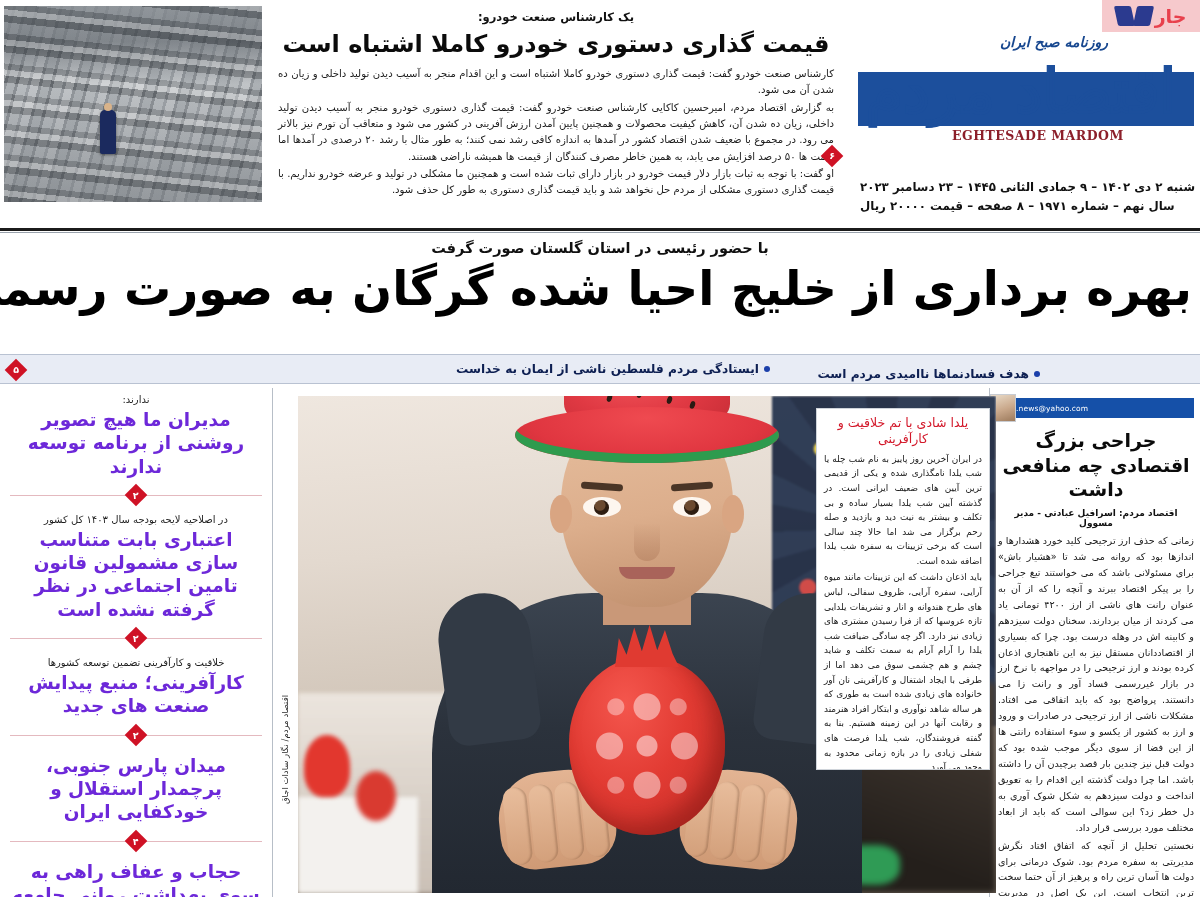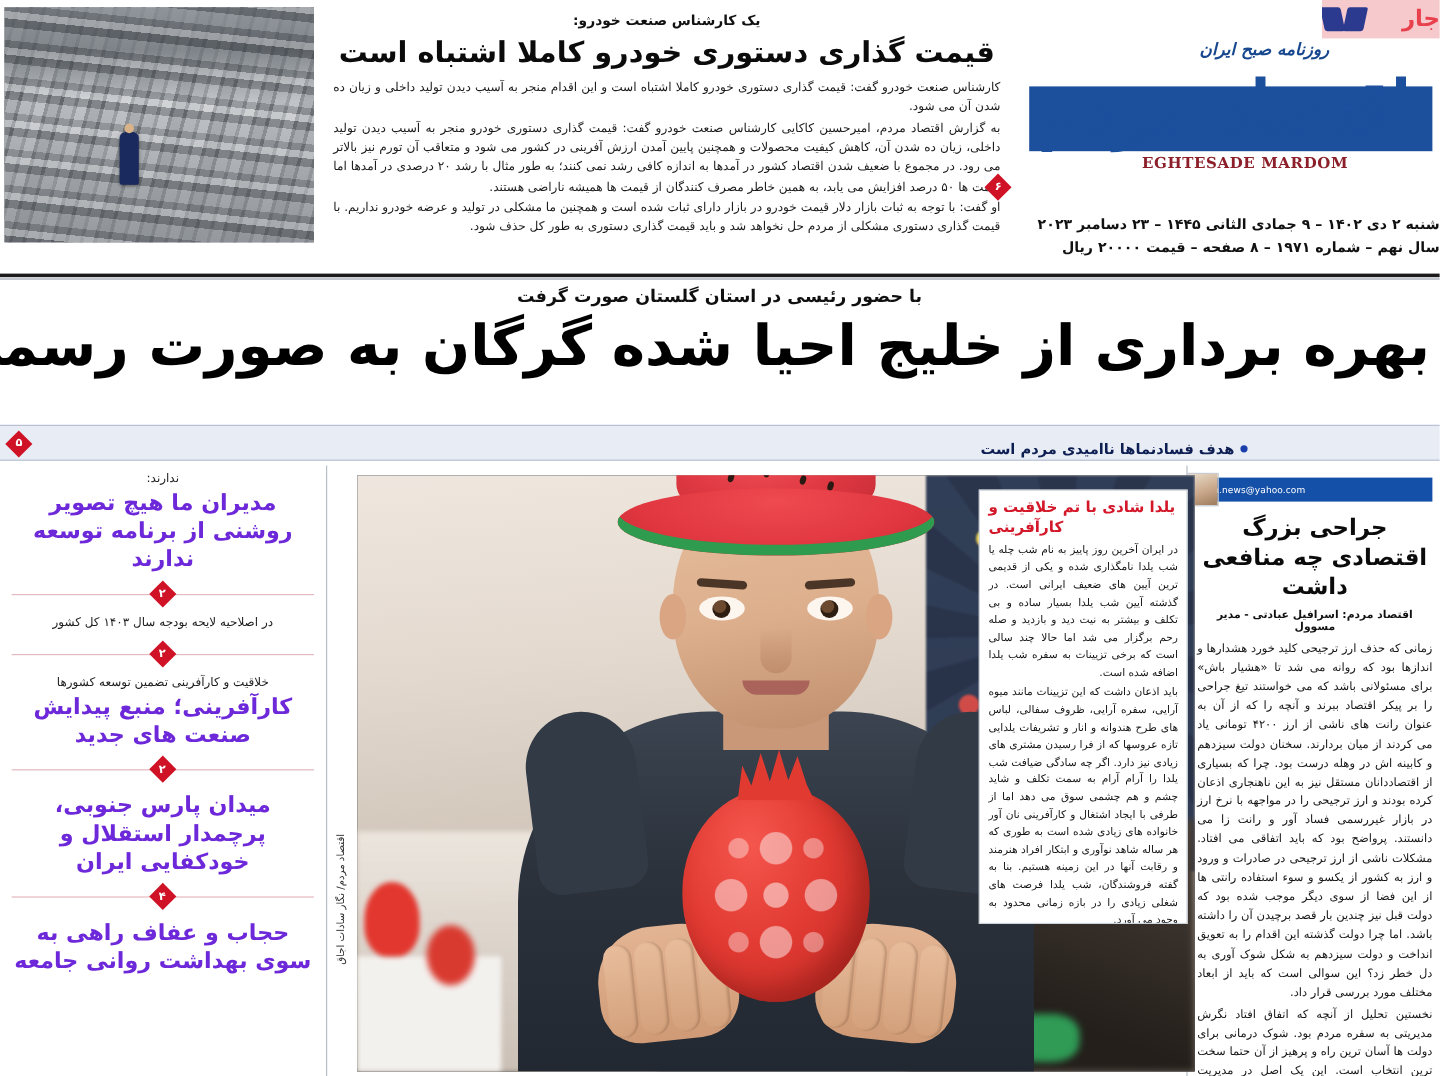--- a/index.html
+++ b/index.html
@@ -139,21 +139,21 @@
     width: 352px;
     height: 228px;
   }
   .jaar-badge {
     position: absolute;
     top: 0; right: 0;
     width: 98px; height: 32px;
     background: #f6c9cc;
     display: flex;
     align-items: center;
-    justify-content: space-between;
+    justify-content: center;
     gap: 3px;
     overflow: hidden;
   }
   .jaar-badge .jtext {
     color: #e8404c;
     font-size: 19px;
     font-weight: bold;
     letter-spacing: -1px;
   }
   .jaar-mark {
@@ -213,21 +213,21 @@
     font-family: "DejaVu Serif", "Liberation Serif", serif;
     font-size: 12.5px;
     font-weight: bold;
     color: #8c1f2a;
     letter-spacing: .5px;
   }
   .masthead-dates {
     position: absolute;
     top: 178px; right: 0;
     width: 340px;
-    text-align: right;
+    text-align: left;
     direction: rtl;
   }
   .masthead-dates div {
     font-size: 11.8px;
     font-weight: bold;
     color: #111;
     line-height: 1.6;
     letter-spacing: -.2px;
   }
 
@@ -704,26 +704,26 @@
     width: 174px;
     height: 362px;
     background: #ffffff;
     border: 1px solid #cfd4da;
     padding: 6px 7px;
     direction: rtl;
     overflow: hidden;
   }
   .feature-title {
     font-size: 12.6px;
-    font-weight: bold;
+    font-weight: normal;
     color: #d3182a;
     line-height: 1.3;
     letter-spacing: -.4px;
     padding-bottom: 4px;
-    text-align: left;
+    text-align: center;
   }
   .feature-box p {
     font-size: 8.9px;
     line-height: 1.64;
     color: #151515;
     text-align: justify;
     margin-bottom: 2px;
   }
 
   .photo-credit {
@@ -792,20 +792,24 @@
   <div class="hero">
     <div class="hero-kicker">با حضور رئیسی در استان گلستان صورت گرفت</div>
     <div class="hero-title">بهره برداری از خلیج احیا شده گرگان به صورت رسمی آغاز شد</div>
   </div>
 
   <div class="teaser-bar">
     <div class="teaser teaser-a">
       <span class="dot"></span>
       <span>هدف فسادنماها ناامیدی مردم است</span>
     </div>
+    <div class="teaser teaser-b">
+      <span class="dot"></span>
+      <span>ایستادگی مردم فلسطین ناشی از ایمان به خداست</span>
+    </div>
     <div class="page-marker teaser-marker">
       <span>۵</span>
     </div>
   </div>
 
   <div class="body-area">
 
     <div class="col-right">
       <div class="mail-bar">
         <span class="addr">em.news@yahoo.com</span>
@@ -828,20 +832,21 @@
       </div>
       <div class="brief-sep">
         <div class="line"></div>
         <div class="diamond">
           <span>۲</span>
         </div>
       </div>
 
       <div class="brief">
         <div class="kicker">در اصلاحیه لایحه بودجه سال ۱۴۰۳ کل کشور</div>
+        <div class="title">اعتباری بابت متناسب سازی مشمولین قانون تامین اجتماعی در نظر گرفته نشده است</div>
       </div>
       <div class="brief-sep">
         <div class="line"></div>
         <div class="diamond">
           <span>۲</span>
         </div>
       </div>
 
       <div class="brief">
         <div class="kicker">خلاقیت و کارآفرینی تضمین توسعه کشورها</div>

